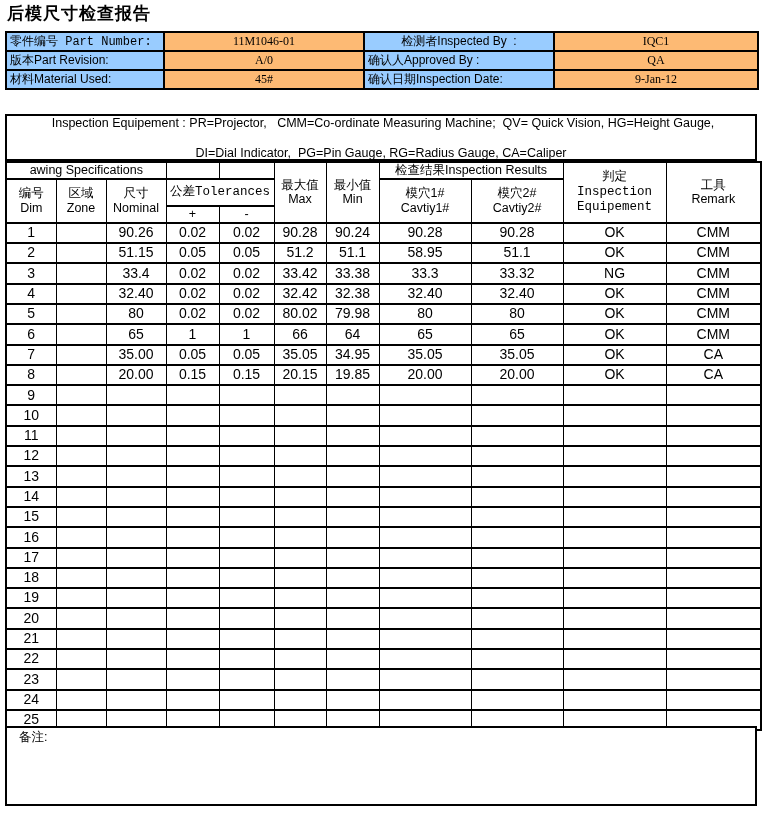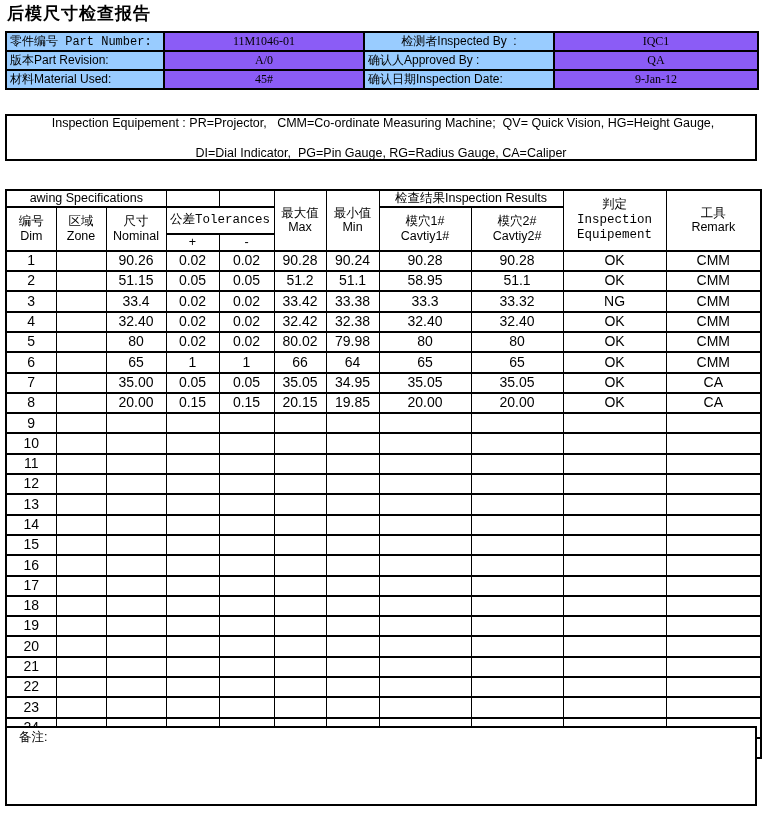--- a/index.html
+++ b/index.html
@@ -16,36 +16,35 @@
   table.info {
     position:absolute; left:5px; top:31px;
     border-collapse:collapse; table-layout:fixed; width:752px;
   }
   table.info td {
     border:2px solid #000; height:16px; font-size:12px;
     padding:0 3px; white-space:pre; overflow:hidden;
   }
   td.lbl { background:#99CCFF; text-align:left; }
   td.lbl.center { text-align:center; }
-  td.val { background:#8b5cf6; text-align:center; font-family:"Liberation Serif", serif; }
+  td.val { background:#fdba74; text-align:center; font-family:"Liberation Serif", serif; }
   .mono { font-family:"Liberation Mono","DejaVu Sans Mono", monospace; }
   
   .notebox {
     position:absolute; left:5px; top:114px; width:748px; height:43px;
     border:2px solid #000; background:#fff; font-size:12.5px;
     display:flex; flex-direction:column; justify-content:center;
   }
   .notebox .l1 { text-align:center; padding-left:4px; white-space:pre; }
   .notebox .l2 { text-align:center; white-space:pre; margin-top:16px; }
   
   table.main {
     position:absolute; left:5px; top:161px;
     border-collapse:collapse; table-layout:fixed; width:755px;
     border:2px solid #000;
-    margin-top:28px;
   }
   table.main td {
     border-left:1px solid #000; border-right:1px solid #000;
     border-top:2px solid #000; border-bottom:2px solid #000;
     text-align:center; padding:0; overflow:hidden;
     font-size:14px; white-space:pre-line; line-height:1.25;
   }
   table.main td.hd { font-size:12.5px; line-height:1.18; }
   td.spec { text-align:left; padding-left:1px; font-size:12.5px; }
   td.num-right { text-align:right; padding-right:5px; }

